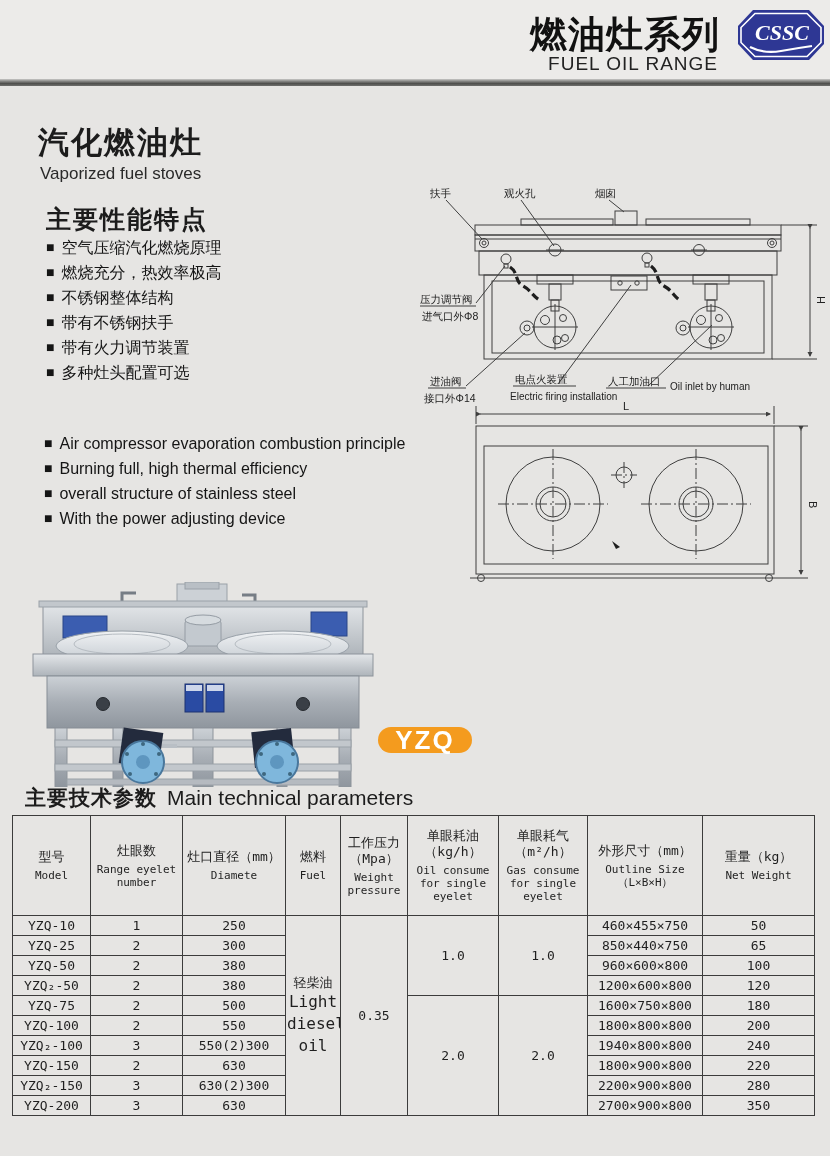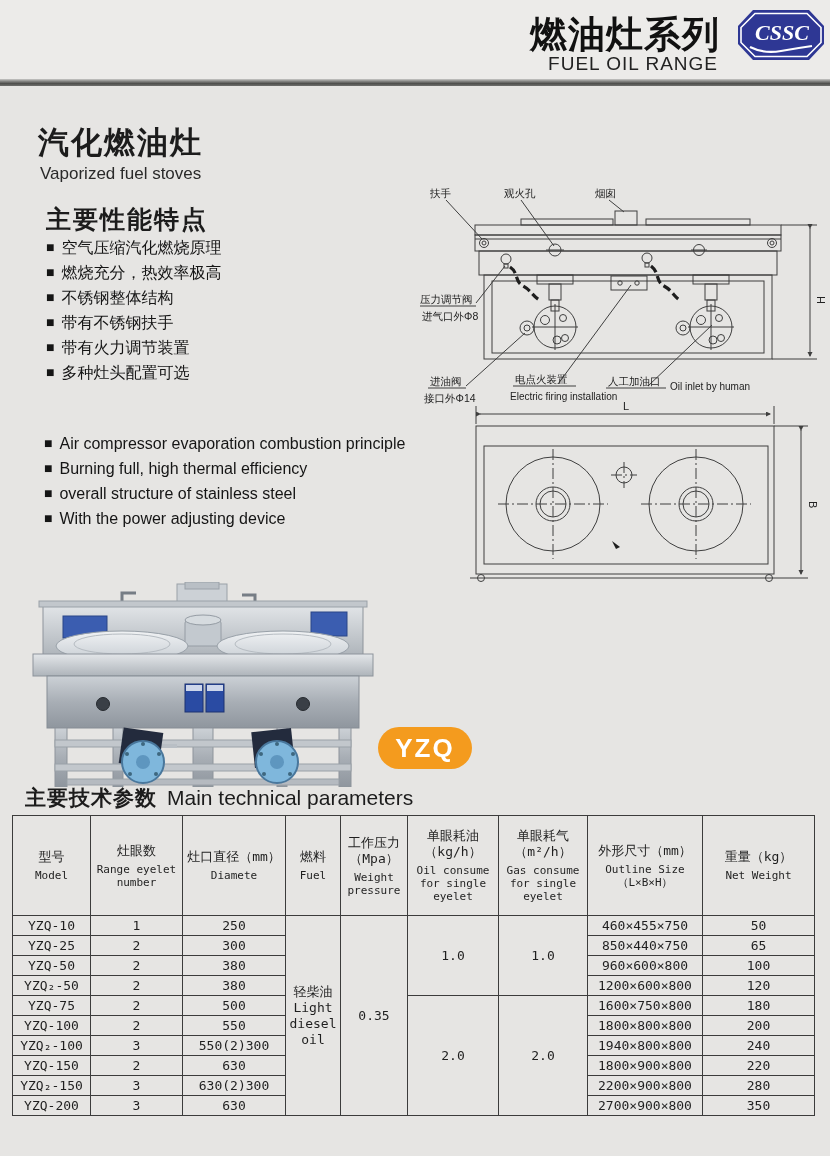--- a/index.html
+++ b/index.html
@@ -34,21 +34,21 @@
   
   .front-view { position:absolute; left:418px; top:172px; }
   .top-view   { position:absolute; left:436px; top:398px; }
   .diagram-label { font-size:10.5px; fill:#222; font-family:"Liberation Sans",sans-serif; }
   .diagram-label-en { font-size:10px; fill:#222; font-family:"Liberation Sans",sans-serif; }
   .dim-label { font-size:11px; fill:#222; font-family:"Liberation Sans",sans-serif; }
 
   
   .photo { position:absolute; left:25px; top:582px; }
   .model-badge {
-    position:absolute; left:378px; top:727px; width:94px; height:42px;
+    position:absolute; left:378px; top:727px; width:94px; height:26px;
     border-radius:21px; color:#fff; font-size:26px; font-weight:bold;
     letter-spacing:2px; display:flex; align-items:center; justify-content:center;
   }
 
   
   .params-title { position:absolute; left:25px; top:784px; font-size:21px; white-space:nowrap; }
   .params-title .cn { font-weight:bold; letter-spacing:1px; margin-right:10px; }
   .params-table {
     position:absolute; left:12px; top:815px; width:802px;
     border-collapse:collapse; table-layout:fixed;
@@ -58,21 +58,21 @@
   .params-table th, .params-table td {
     border:1px solid #3c3c3c; text-align:center; vertical-align:middle;
     padding:0 1px; overflow:hidden;
   }
   .params-table thead tr { height:100px; }
   .params-table tbody tr { height:20px; }
   .params-table td { font-size:13px; }
   .th-cn { display:block; font-size:13px; font-weight:normal; line-height:16px; }
   .th-en { display:block; font-size:11px; font-weight:normal; line-height:13px; margin-top:4px; }
   .fuel-cn { display:block; font-size:13px; line-height:16px; }
-  .fuel-en { display:block; font-size:13px; line-height:16px; }
+  .fuel-en { display:block; font-size:16px; line-height:22px; }
 </style>
 </head>
 <body>
 
 <div class="page">
 
   <div class="series-title">燃油灶系列</div>
   <div class="series-sub">FUEL OIL RANGE</div>
   <svg class="logo" viewBox="0 0 88 52">
     <polygon points="16,1 72,1 87,17 87,35 72,51 16,51 1,35 1,17" fill="#2e3794"></polygon>

